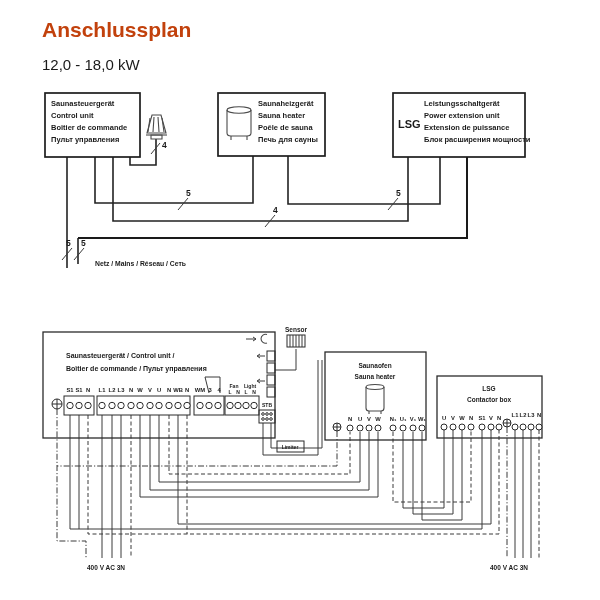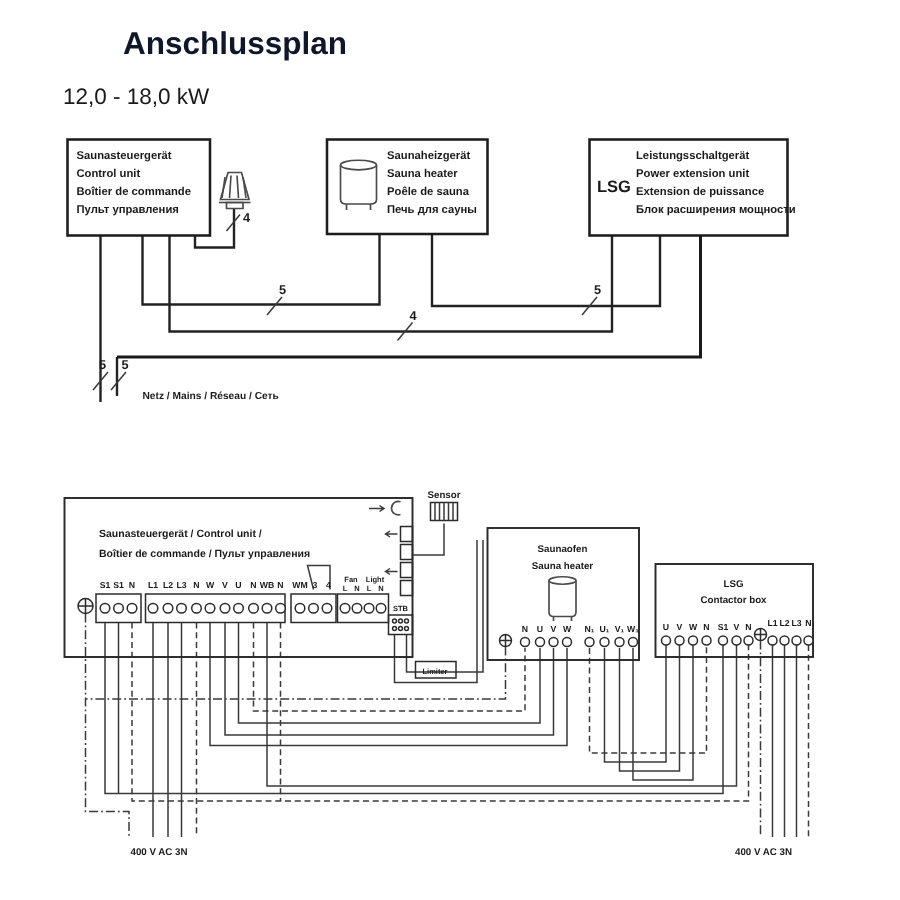--- a/index.html
+++ b/index.html
@@ -1,18 +1,18 @@
 <!DOCTYPE html>
 <html><head>
 <meta charset="utf-8">
 <style>
   html,body{margin:0;padding:0;background:#fff;}
   .page{position:relative;width:600px;height:600px;background:#fff;overflow:hidden;
         font-family:"Liberation Sans", sans-serif;}
-  .title{position:absolute;left:42px;top:18px;font-size:21px;font-weight:bold;color:#0f172a;margin-left:40px;}
+  .title{position:absolute;left:42px;top:18px;font-size:21px;font-weight:bold;color:#c2410c;}
   .subtitle{position:absolute;left:42px;top:56px;font-size:15px;color:#1a1a1a;text-align:right;}
   svg{position:absolute;left:0;top:0;}
   svg text{fill:#1a1a1a;}
   .ovtext{font-size:7.5px;font-weight:600;}
   .lsgabbr{font-size:11px;font-weight:600;}
   .wnum{font-size:8.5px;font-weight:600;}
   .netz{font-size:6.8px;font-weight:600;}
   .btitle{font-size:7px;font-weight:600;}
   .bname{font-size:6.5px;font-weight:600;text-anchor:middle;}
   .term{font-size:5.8px;font-weight:700;text-anchor:middle;}

